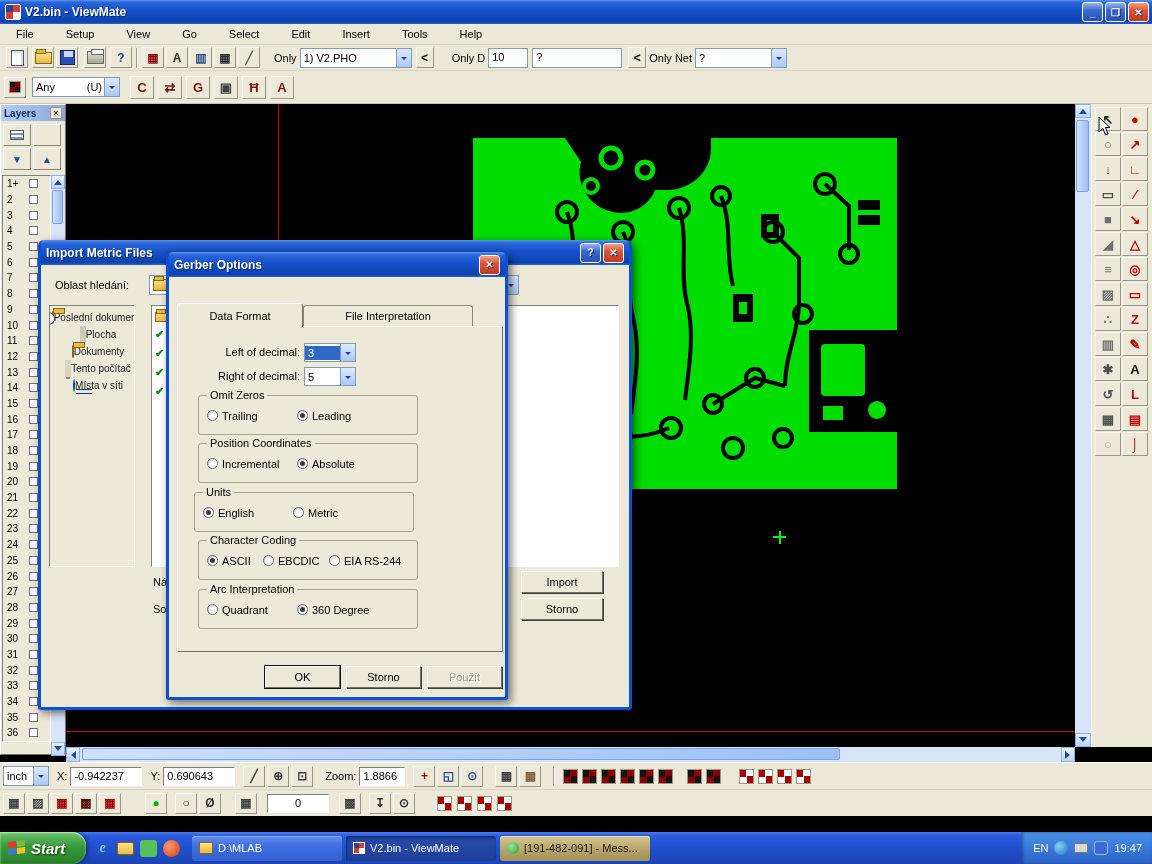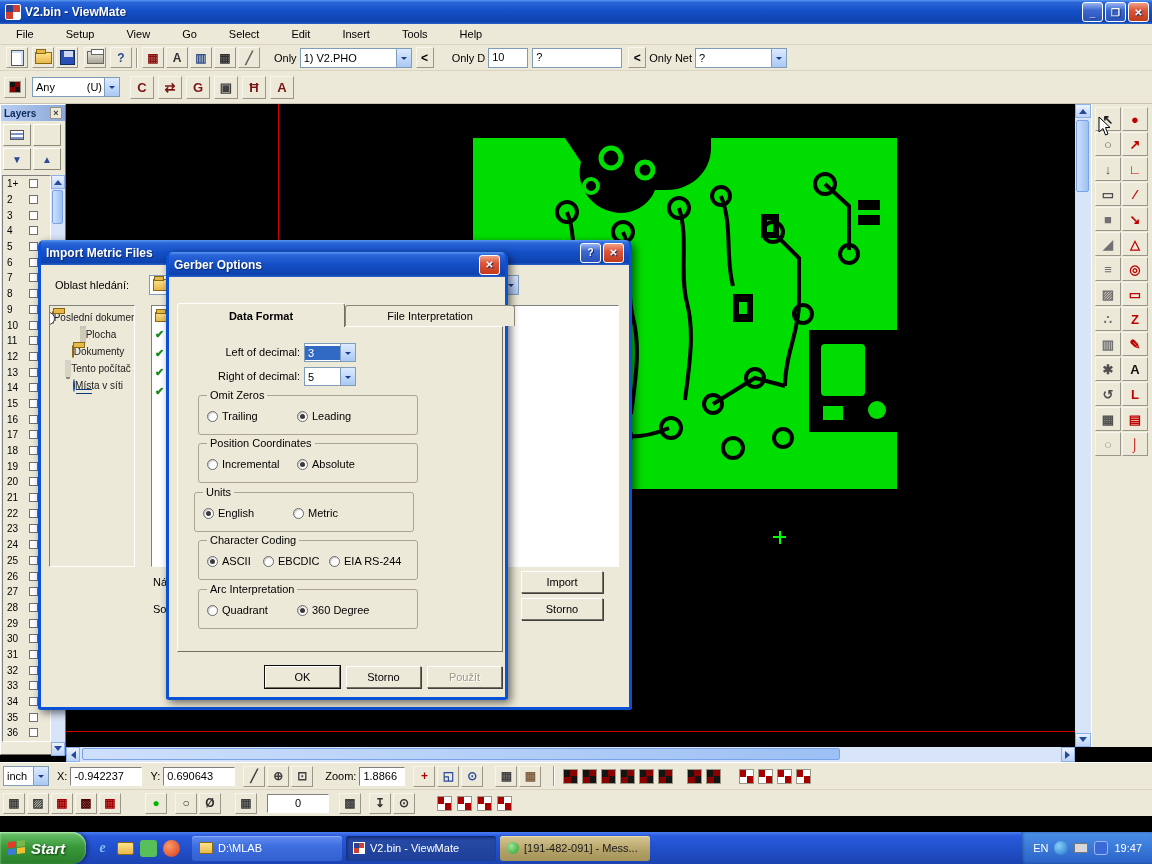--- a/index.html
+++ b/index.html
@@ -77,33 +77,33 @@
   #toolbar3{left:0;top:789px;width:1152px;height:27px;background:#ece9d8;display:flex;align-items:center;border-top:1px solid #d8d4c0}
   .sfield{height:19px;display:flex;align-items:center;padding:0 3px;background:#fff;border:1px solid;border-color:#808080 #fff #fff #808080;white-space:nowrap}
   
   .xpwin{position:absolute;border-left:3px solid #0b51d6;border-right:3px solid #0b51d6;border-bottom:3px solid #0b51d6;
          border-radius:6px 6px 3px 3px;box-shadow:3px 3px 8px rgba(0,0,0,.55)}
   .xptitle{height:25px;border-radius:4px 4px 0 0;display:flex;align-items:center;padding:0 5px;color:#fff;font-weight:bold;font-size:12px;
     text-shadow:1px 1px 1px #0a2a6a;background:linear-gradient(180deg,#5a96f0 0%,#2a66d8 12%,#1550c8 48%,#0d43ae 90%,#2a62cc 100%)}
   .xpbody{position:relative;background:#ece9d8;width:100%}
   .groupbox{position:absolute;width:220px;height:40px;border:1px solid #a9a590;border-radius:3px}
   .gtitle{position:absolute;top:-7px;left:8px;background:#ece9d8;padding:0 3px;font-size:11px}
-  .radio{position:absolute;top:14px;display:flex;align-items:center;gap:4px;font-size:11px;white-space:nowrap}
+  .radio{position:absolute;top:14px;display:flex;align-items:flex-start;gap:4px;font-size:11px;white-space:nowrap}
   .rdot{width:11px;height:11px;border-radius:50%;background:#fff;border:1px solid #6a6a6a;box-shadow:inset 1px 1px 1px #c8c8c8;flex:0 0 auto;display:flex;align-items:center;justify-content:center}
   .rdot.checked::after{content:"";width:5px;height:5px;border-radius:50%;background:#3a3a3a}
   .pbtn{position:absolute;height:22px;display:flex;align-items:center;justify-content:center;background:#ece9d8;
     border:1px solid;border-color:#fff #716f64 #716f64 #fff;box-shadow:1px 1px 0 #404040;font-size:11px}
   .pbtn.default{outline:1px solid #101010}
   .pbtn.disabled{color:#9d9a84;text-shadow:1px 1px 0 #fff}
   .tabs-back,.tabs-front{position:absolute;display:flex}
   .tab{height:100%;display:flex;align-items:center;justify-content:center;background:#ece9d8;
     border:1px solid #8a8777;border-bottom:none;border-radius:3px 3px 0 0;font-size:11px}
   .tabs-back .tab:nth-of-type(1){width:160px}
   .tabs-back .tab:nth-of-type(2){width:153px}
-  .tabs-front .tab:nth-of-type(1){width:168px;margin-top:-2px;height:calc(100% + 3px);border-color:#fff #716f64 #ece9d8 #fff;position:relative;z-index:3;font-weight:bold}
+  .tabs-front .tab:nth-of-type(1){width:126px;margin-top:-2px;height:calc(100% + 3px);border-color:#fff #716f64 #ece9d8 #fff;position:relative;z-index:3;font-weight:normal}
   .tabs-front .tab:nth-of-type(2){width:170px}
   .tabpage{position:absolute;background:#ece9d8;border:1px solid;border-color:#fff #716f64 #716f64 #fff;z-index:2}
   
   .place{width:96px;text-align:center;color:#1a1a1a;font-size:10px;line-height:11px;padding-top:6px}
   .pl-icon{width:26px;height:22px;margin:0 auto 2px;position:relative}
   .pl-folder{background:linear-gradient(#ffe28a,#e8b84a);border:1px solid #8a6a10;border-radius:2px}
   .pl-folder::before{content:"";position:absolute;left:0;top:-4px;width:10px;height:4px;background:#e8b84a;border:1px solid #8a6a10}
   .pl-clock::after{content:"";position:absolute;right:-2px;bottom:-2px;width:11px;height:11px;border-radius:50%;background:#fff;border:1px solid #335}
   .pl-monitor{background:#3a6ad8;border:3px solid #cfcab8;border-radius:2px;box-shadow:0 3px 0 -1px #8a8777}
   .pl-computer{background:#9ab0e0;border:3px solid #d8d4c4;border-radius:2px;box-shadow:inset 0 0 0 1px #345,0 3px 0 -1px #8a8777}

